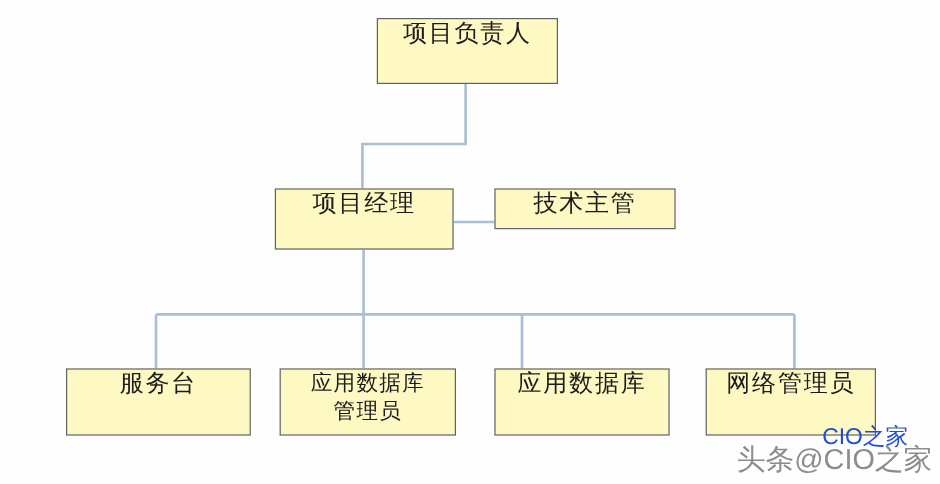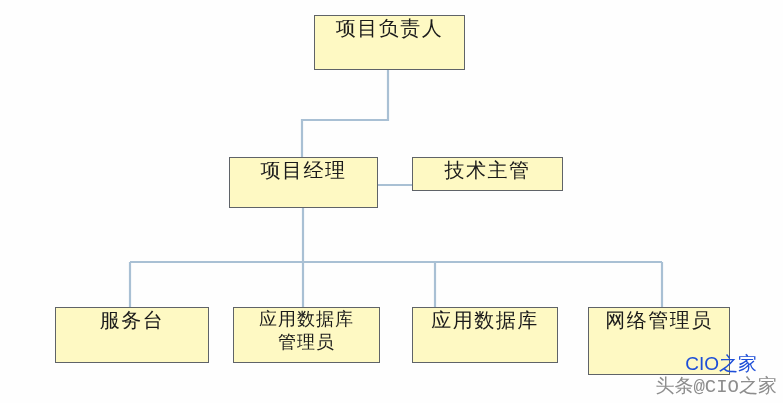--- a/index.html
+++ b/index.html
@@ -64,25 +64,25 @@
     right: 20px;
     bottom: 22px;
     font-size: 19px;
     color: #1d4ed8;
     letter-spacing: 0px;
     white-space: nowrap;
     font-family: "Liberation Sans", "DejaVu Sans", sans-serif;
   }
   #watermark-main {
     position: relative;
-    font-size: 19px;
+    font-size: 24px;
     color: #8d8d8d;
     letter-spacing: 0px;
     white-space: nowrap;
-    font-family: Liberation Mono, monospace;
+    font-family: Liberation Sans, sans-serif;
   }
 </style>
 </head>
 <body>
 
 <div id="chart-root">
 
   <svg id="connector-layer" viewBox="0 0 783 403" preserveAspectRatio="none" aria-hidden="true">
     <g fill="none" stroke="#a9c0d4" stroke-width="2.2" stroke-linecap="butt" stroke-linejoin="miter">
 
@@ -118,21 +118,21 @@
 
   <div class="node-box" style="left:233px; top:307px; width:147px; height:56px;">
     <span class="node-label two-line">应用数据库
 管理员</span>
   </div>
 
   <div class="node-box" style="left:412px; top:307px; width:146px; height:56px;">
     <span class="node-label">应用数据库</span>
   </div>
 
-  <div class="node-box" style="left:588px; top:307px; width:142px; height:68px;">
+  <div class="node-box" style="left:588px; top:307px; width:142px; height:56px;">
     <span class="node-label">网络管理员</span>
   </div>
 
   <div id="watermark">
     <div id="watermark-ghost">CIO之家</div>
     <div id="watermark-main">头条@CIO之家</div>
   </div>
 
 </div>
 

